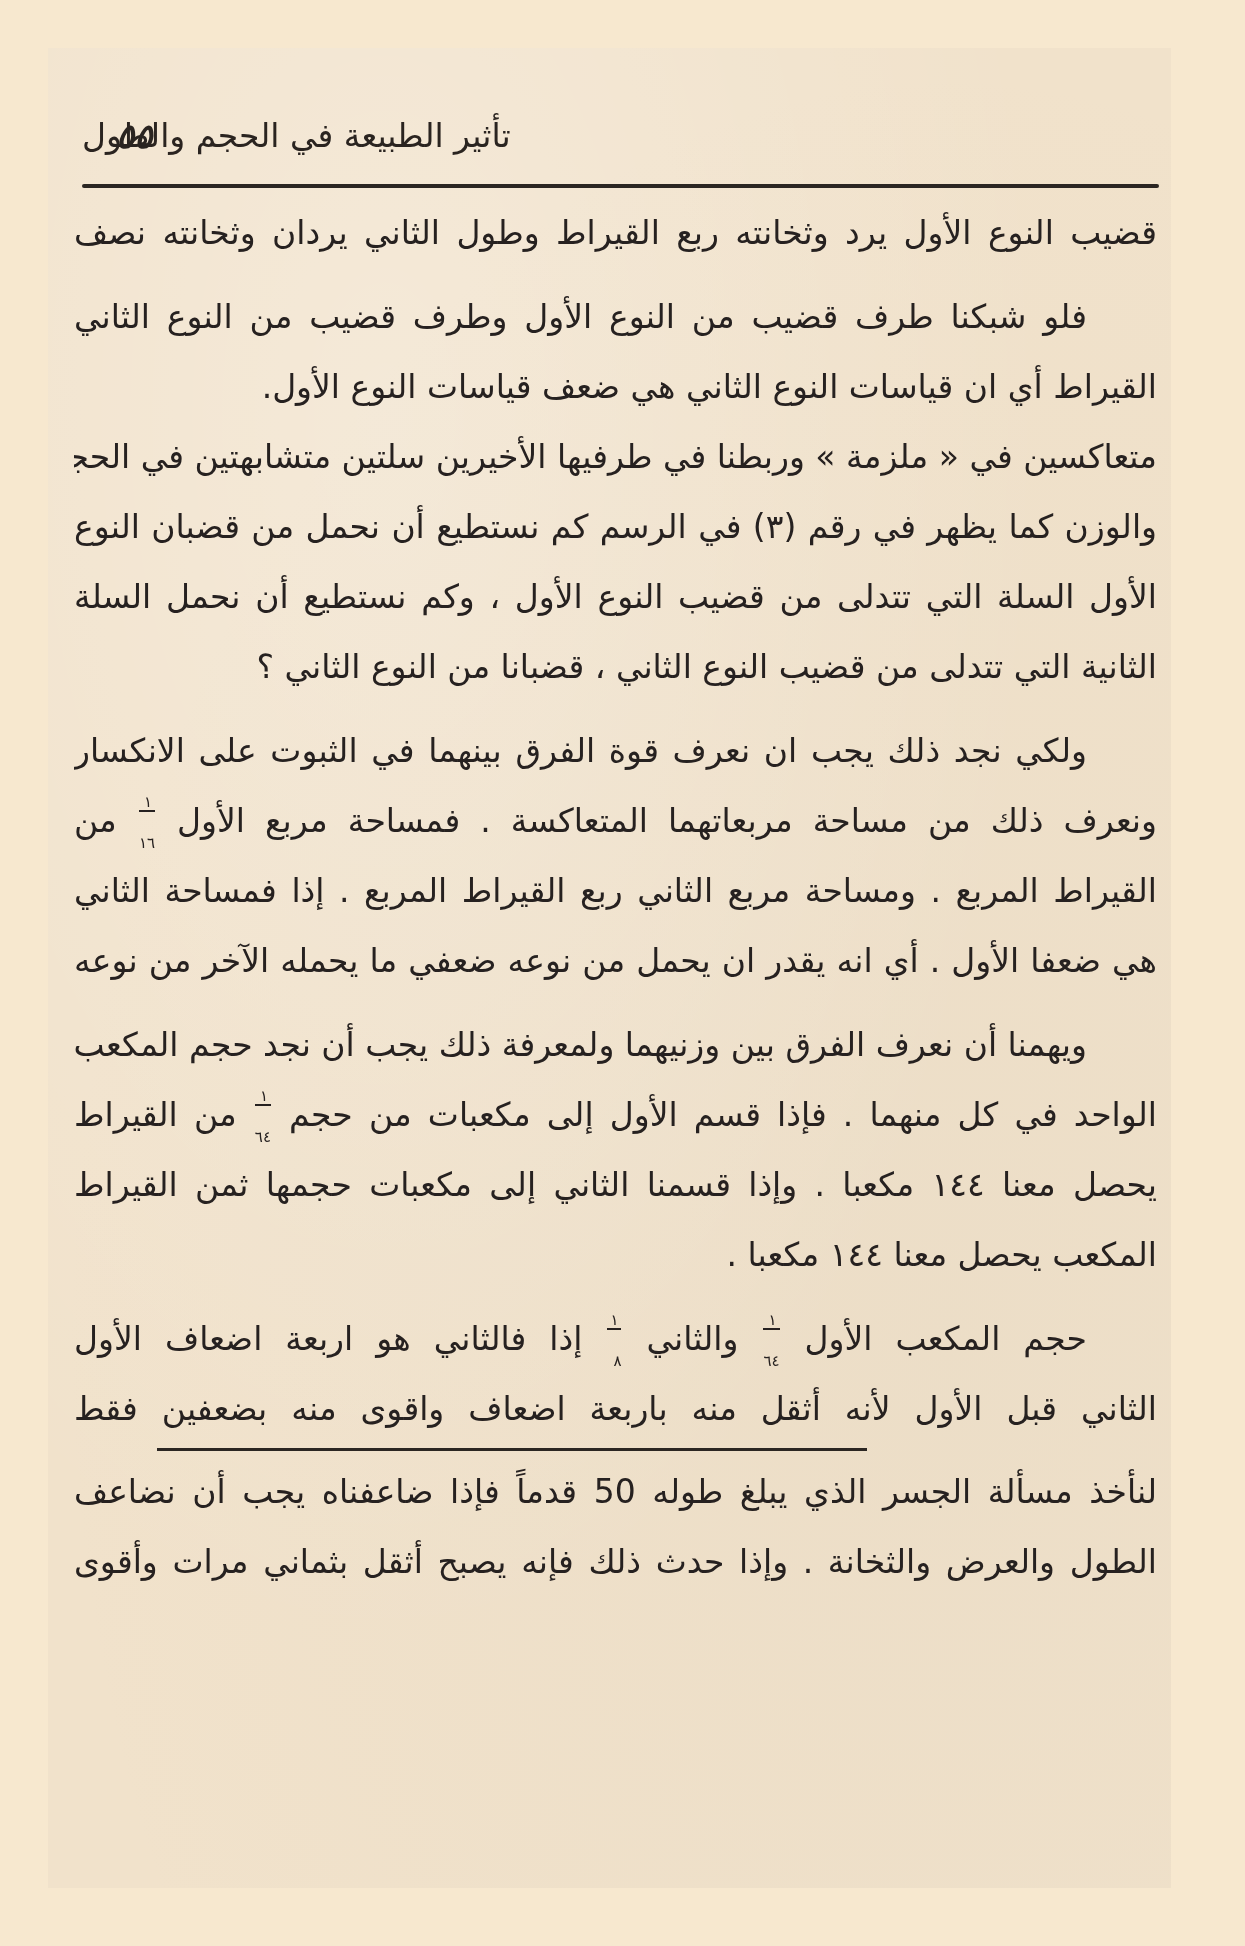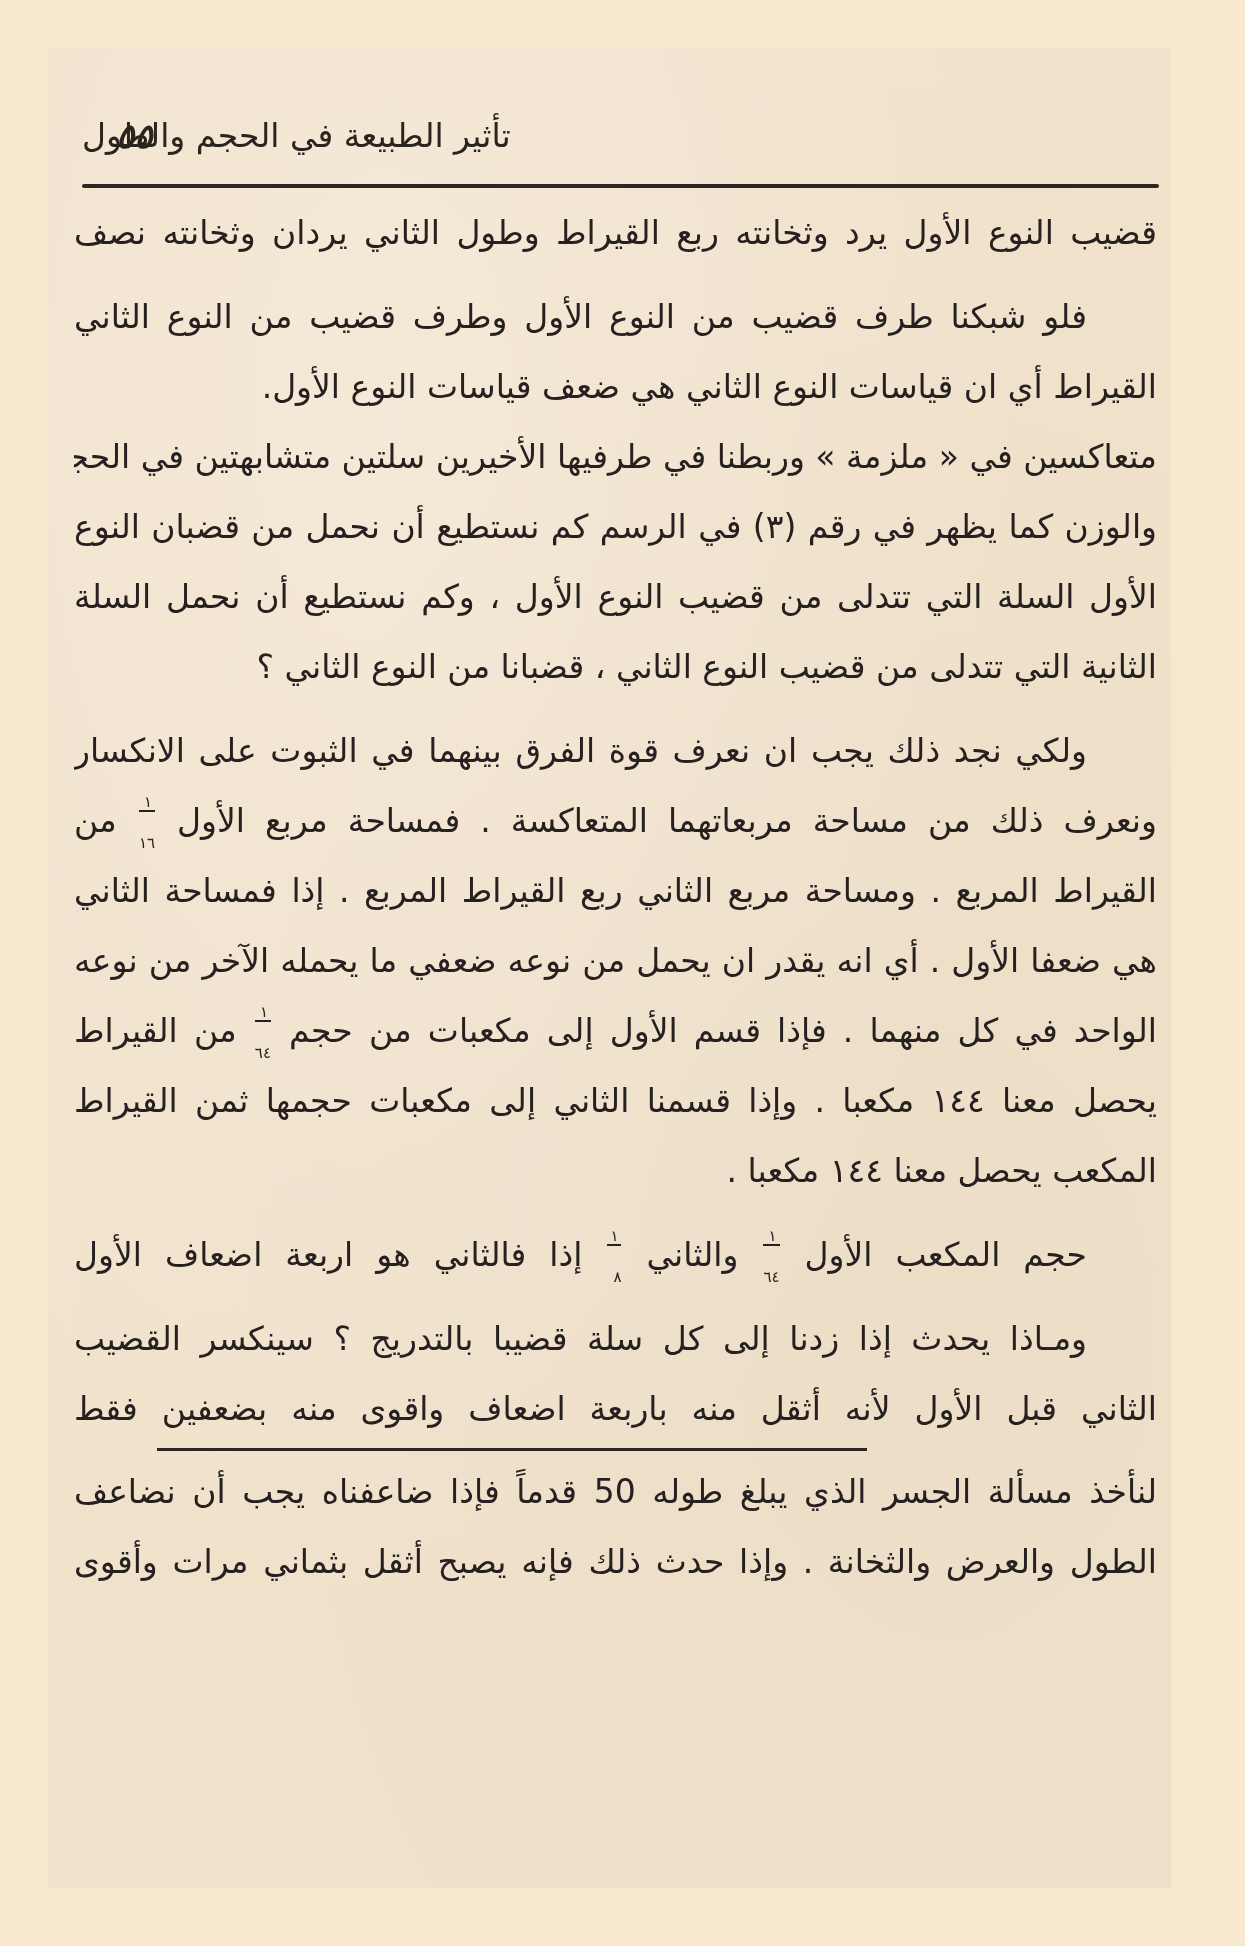--- a/index.html
+++ b/index.html
@@ -92,37 +92,37 @@
 
     <div class="line indent gap-before">ولكي نجد ذلك يجب ان نعرف قوة الفرق بينهما في الثبوت على الانكسار</div>
     <div class="line">
       <span>ونعرف ذلك من مساحة مربعاتهما المتعاكسة . فمساحة مربع الأول</span>
       <span class="frac"><span class="num">١</span><span class="den">١٦</span></span>
       <span>من</span>
     </div>
     <div class="line">القيراط المربع . ومساحة مربع الثاني ربع القيراط المربع . إذا فمساحة الثاني</div>
     <div class="line">هي ضعفا الأول . أي انه يقدر ان يحمل من نوعه ضعفي ما يحمله الآخر من نوعه</div>
 
+    <div class="line indent gap-before">ويهمنا أن نعرف الفرق بين وزنيهما ولمعرفة ذلك يجب أن نجد حجم المكعب</div>
     <div class="line">
       <span>الواحد في كل منهما . فإذا قسم الأول إلى مكعبات من حجم</span>
       <span class="frac"><span class="num">١</span><span class="den">٦٤</span></span>
       <span>من القيراط</span>
     </div>
     <div class="line">يحصل معنا ١٤٤ مكعبا . وإذا قسمنا الثاني إلى مكعبات حجمها ثمن القيراط</div>
     <div class="line last">المكعب يحصل معنا ١٤٤ مكعبا .</div>
 
     <div class="line indent gap-before">
       <span>حجم المكعب الأول</span>
       <span class="frac"><span class="num">١</span><span class="den">٦٤</span></span>
       <span>والثاني</span>
       <span class="frac"><span class="num">١</span><span class="den">٨</span></span>
       <span>إذا فالثاني هو اربعة اضعاف الأول</span>
     </div>
 
-    <div class="line indent gap-before">ومـاذا يحدث إذا زدنا إلى كل سلة قضيبا بالتدريج ؟ سينكسر القضيب</div>
     <div class="line">الثاني قبل الأول لأنه أثقل منه باربعة اضعاف واقوى منه بضعفين فقط</div>
 
     <div class="footnote-rule"></div>
 
     <div class="line">لنأخذ مسألة الجسر الذي يبلغ طوله 50 قدماً فإذا ضاعفناه يجب أن نضاعف</div>
     <div class="line">الطول والعرض والثخانة . وإذا حدث ذلك فإنه يصبح أثقل بثماني مرات وأقوى</div>
   </div>
 </div>
 
 </body></html>

